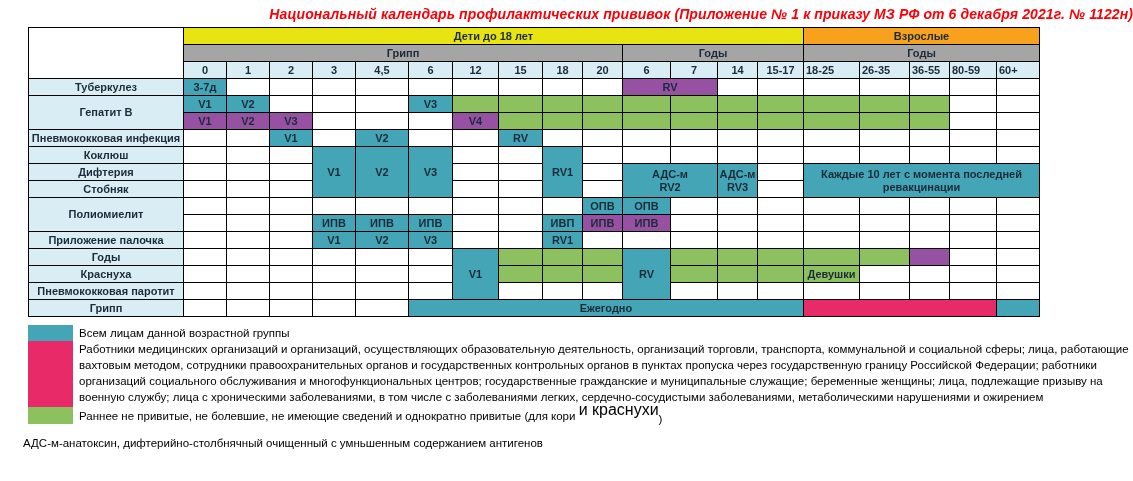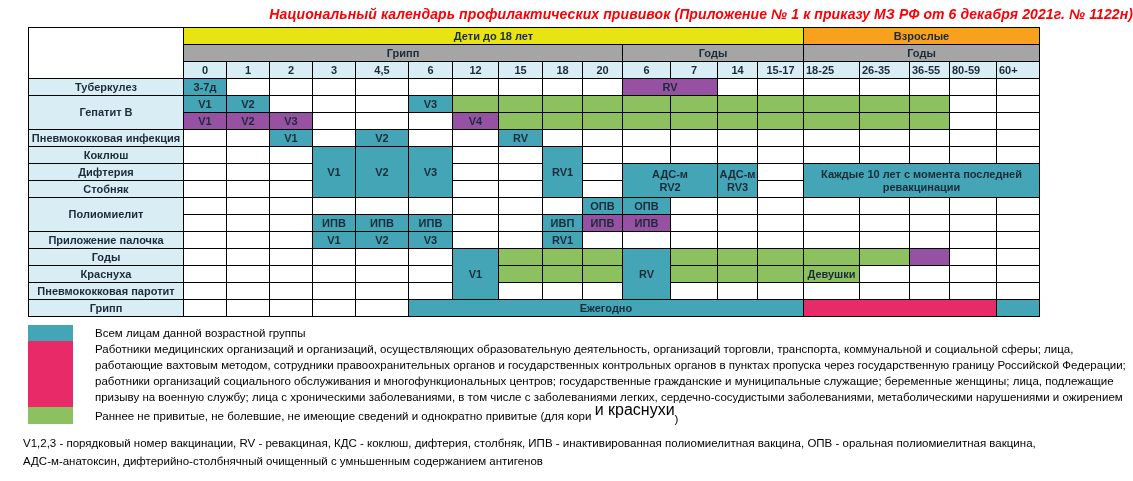--- a/index.html
+++ b/index.html
@@ -21,21 +21,21 @@
   td.c-green{background:var(--green);color:#17250f;}
   td.c-magenta{background:var(--magenta);}
   .legend{margin:8px 0 0 28px;}
   .lrow{display:flex;align-items:flex-start;}
   .swatch{width:45px;flex:0 0 45px;}
   .h16{height:16px}.h66{height:66px}.h17{height:17px}
   .sw-teal{background:var(--teal);}
   .sw-purple{background:var(--purple);}
   .sw-magenta{background:var(--magenta);}
   .sw-green{background:var(--green);}
-  .ltext{margin-left:22px;font-size:11.5px;line-height:16px;color:#000;max-width:1050px;}
+  .ltext{margin-left:6px;font-size:11.5px;line-height:16px;color:#000;max-width:1050px;}
   .raised{position:relative;top:-5px;font-size:16px;}
   .lowparen{position:relative;top:3px;}
   .footnotes{margin:11px 0 0 23px;font-size:11.5px;line-height:17.5px;color:#000;}
 </style>
 </head>
 <body>
 
 <div class="title">Национальный календарь профилактических прививок (Приложение № 1 к приказу МЗ РФ от 6 декабря 2021г.  № 1122н)</div>
 
 <table class="cal">
@@ -376,15 +376,14 @@
       <span class="swatch h66 sw-magenta"></span>
       <div class="ltext">Работники медицинских организаций и организаций, осуществляющих образовательную деятельность, организаций торговли, транспорта, коммунальной и социальной сферы; лица, работающие вахтовым методом, сотрудники правоохранительных органов и государственных контрольных органов в пунктах пропуска через государственную границу Российской Федерации; работники организаций социального обслуживания и многофункциональных центров; государственные гражданские и муниципальные служащие; беременные женщины;  лица, подлежащие призыву на военную службу; лица с хроническими заболеваниями, в том числе с заболеваниями легких, сердечно-сосудистыми заболеваниями, метаболическими нарушениями и ожирением</div>
     </div>
     <div class="lrow">
       <span class="swatch h17 sw-green"></span>
       <div class="ltext">Раннее не привитые, не болевшие, не имеющие сведений и однократно привитые (для кори <span class="raised">и краснухи</span><span class="lowparen">)</span></div>
     </div>
   </div>
 
 <div class="footnotes">
-  <div>V1,2,3 - порядковый номер вакцинации, RV - ревакциная, КДС - коклюш, дифтерия, столбняк, ИПВ - инактивированная полиомиелитная вакцина, ОПВ - оральная полиомиелитная вакцина,</div>
   <div>АДС-м-анатоксин, дифтерийно-столбнячный очищенный с умньшенным содержанием антигенов</div>
 </div>
 
 </body></html>

